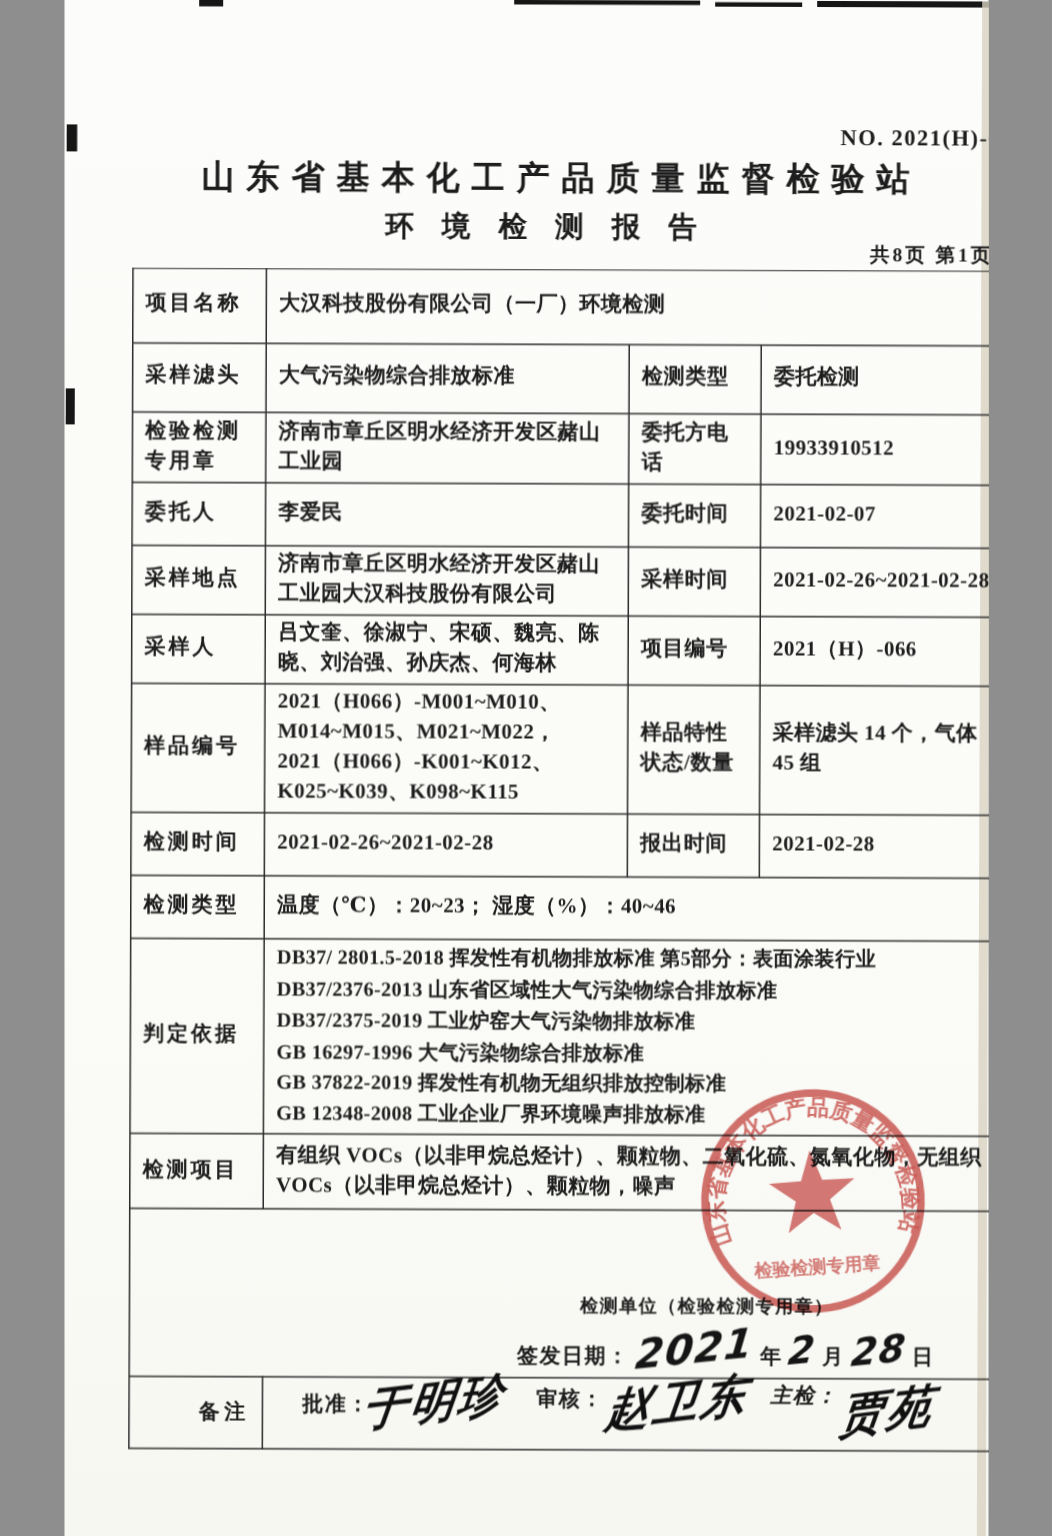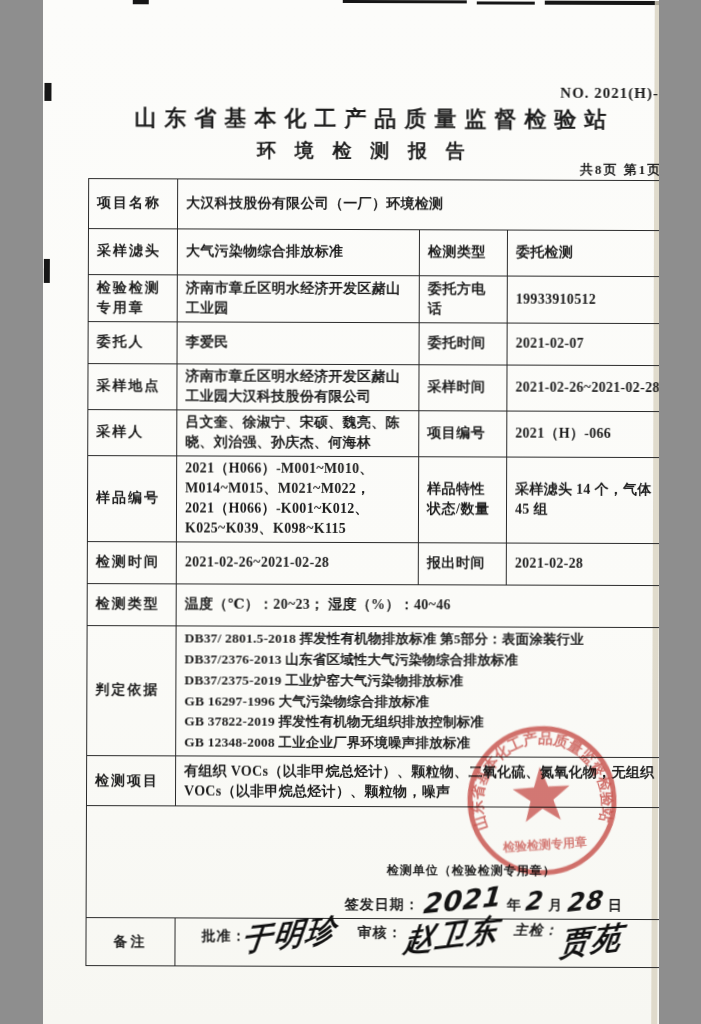--- a/index.html
+++ b/index.html
@@ -24,21 +24,21 @@
     font-size:13px;font-weight:bold;letter-spacing:2px;}
   
   table.info{position:absolute;left:44px;top:179px;width:583px;
     border-collapse:collapse;table-layout:fixed;}
   table.info td{border:1.6px solid #2b2b2b;font-size:14px;font-weight:bold;
     padding:2px 8px;vertical-align:middle;line-height:1.45;}
   td.lbl{letter-spacing:2px;padding-left:9px;}
   td.lbl3{letter-spacing:.5px;padding:2px 5px 2px 7px;border-radius:13px;}
   td.val{letter-spacing:.3px;}
   td.pre{white-space:pre-line;font-size:13.5px;}
-  td.center{text-align:center;letter-spacing:3px;}
+  td.center{text-align:right;letter-spacing:3px;}
   .jline{font-size:13.5px;line-height:1.55;letter-spacing:.2px;}
   
   td.seal-cell{position:relative;padding:0;}
   .unit-line{position:absolute;left:300px;top:55px;font-size:12px;font-weight:bold;letter-spacing:1px;}
   .issue-line{position:absolute;left:258px;top:88px;font-size:14px;font-weight:bold;letter-spacing:1px;}
   .hand{display:inline-block;font-family:"DejaVu Sans",sans-serif;font-style:italic;font-weight:bold;
     transform:rotate(-6deg) skewX(-12deg);font-size:27px;line-height:0;margin:0 4px -6px 4px;color:#151515;}
   .hand.sm{font-size:25px;}
   
   .stamp{position:absolute;left:418px;top:718px;mix-blend-mode:multiply;opacity:.85;transform:rotate(-4deg);}

